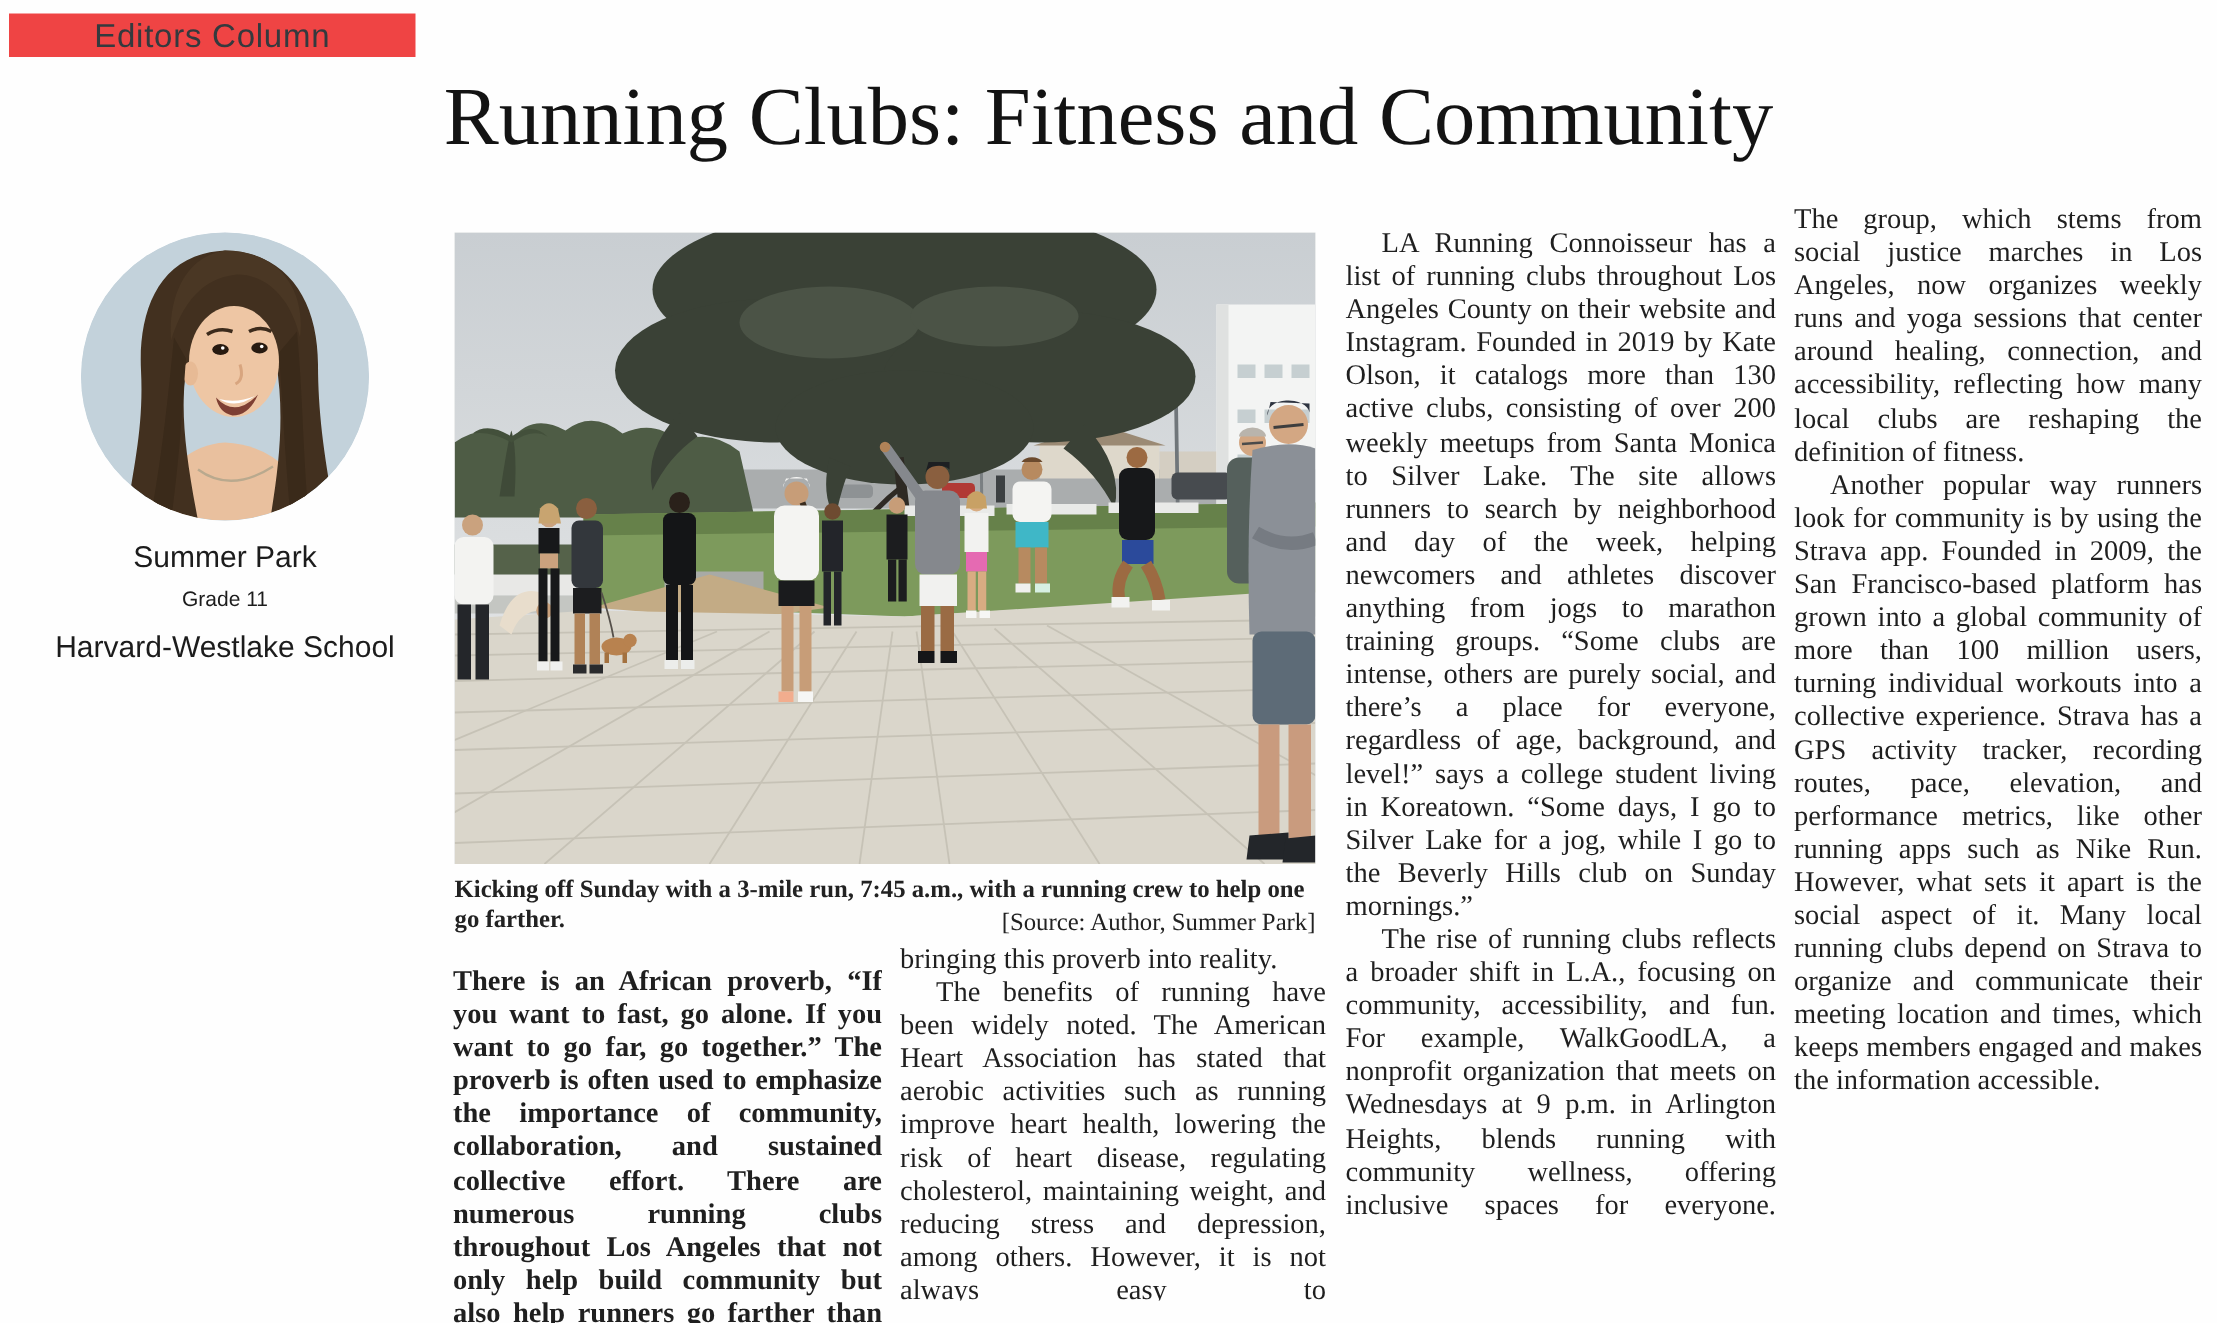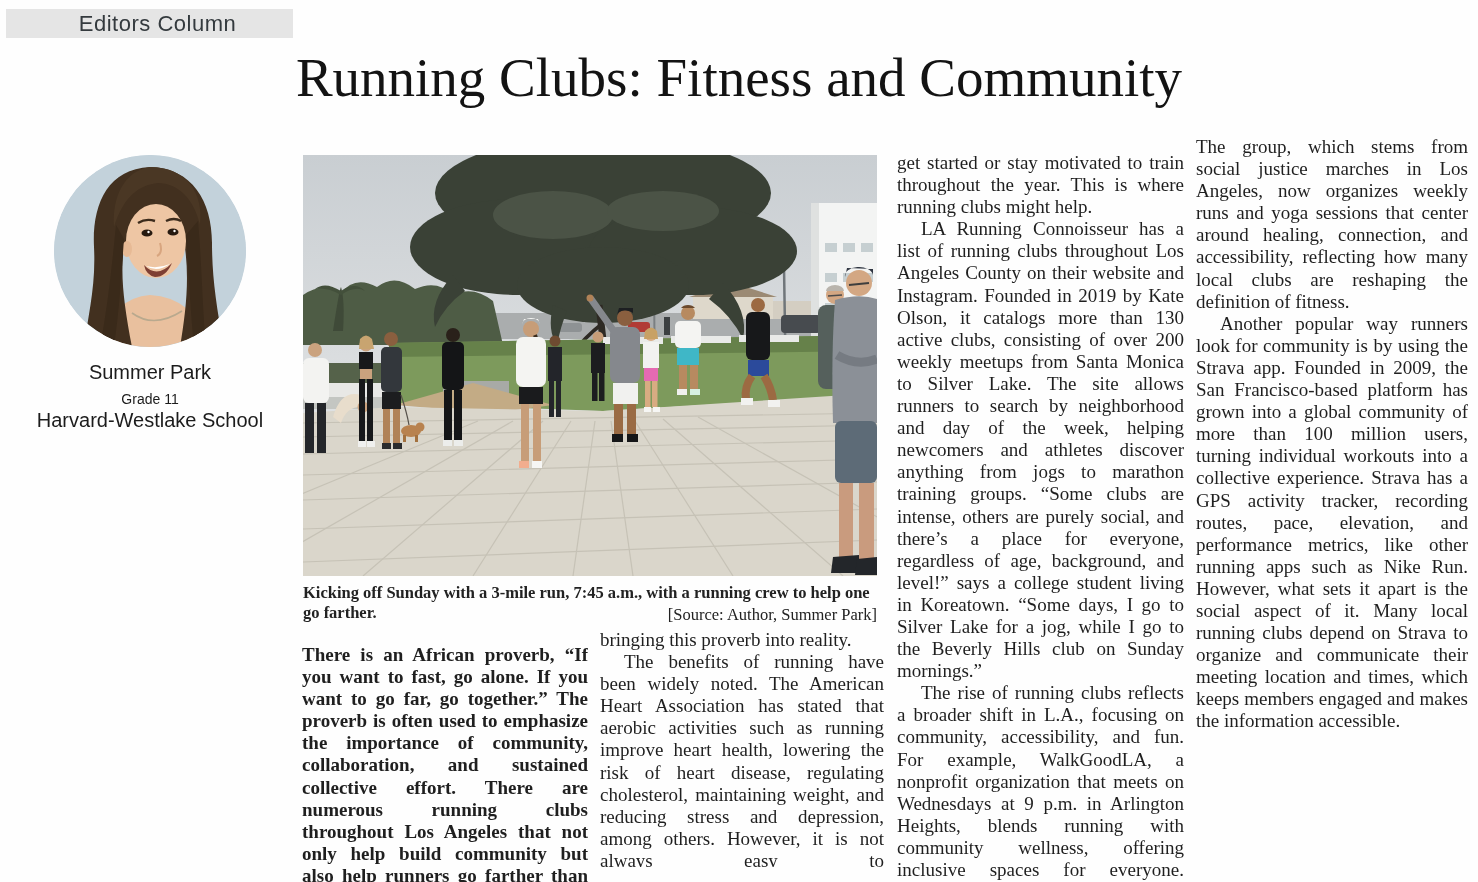--- a/index.html
+++ b/index.html
@@ -1,33 +1,33 @@
 <!DOCTYPE html>
 <html lang="en"><head>
 <meta charset="utf-8">
 <style>
   html,body{margin:0;padding:0;background:#ffffff;}
   .page{position:relative;width:1478px;height:882px;background:#fefefe;overflow:hidden;
         font-family:"Liberation Serif", serif;color:#212121;}
 
   
-  .tag-box{position:absolute;left:6px;top:9px;width:271px;height:29px;background:#e5e5e5;
-           display:flex;align-items:center;justify-content:center;padding-left:16px;}
+  .tag-box{position:absolute;left:6px;top:9px;width:271px;height:29px;background:#ef4444;
+           display:flex;align-items:center;justify-content:center;}
   .tag-box span{font-family:"Liberation Sans", sans-serif;font-size:22px;color:#343a3e;letter-spacing:.5px;}
 
   
   .title{position:absolute;left:0;top:46px;width:1478px;margin:0;text-align:center;
          font-family:"Liberation Serif", serif;font-weight:400;font-size:55px;color:#131313;}
 
   
   .author{position:absolute;left:0;top:155px;width:300px;text-align:center;}
   .portrait{width:192px;height:192px;margin:0 auto;border-radius:50%;overflow:hidden;background:#c3d2db;}
   .author-name{margin-top:14px;font-family:"Liberation Sans", sans-serif;font-size:20px;color:#1c1c1c;}
   .author-grade{margin-top:7px;font-family:"Liberation Sans", sans-serif;font-size:14px;color:#1c1c1c;}
-  .author-school{margin-top:2px;font-family:"Liberation Sans", sans-serif;font-size:20px;color:#1c1c1c;}
+  .author-school{margin-top:14px;font-family:"Liberation Sans", sans-serif;font-size:20px;color:#1c1c1c;}
 
   
   .photo{position:absolute;left:303px;top:155px;width:574px;height:421px;margin:0;overflow:hidden;background:#dfe1e2;}
   .photo svg{display:block;}
 
   
   .caption{position:absolute;left:303px;top:583px;width:574px;height:44px;
            font-weight:bold;font-size:16.5px;line-height:20px;color:#222;}
   .caption-source{position:absolute;right:0;bottom:2px;font-weight:normal;}
 
@@ -320,21 +320,20 @@
   <div class="col col1">
     <p class="cont">There is an African proverb, “If you want to fast, go alone. If you want to go far, go together.” The proverb is often used to emphasize the importance of community, collaboration, and sustained collective effort. There are numerous running clubs throughout Los Angeles that not only help build community but also help runners go farther than they would alone,</p>
   </div>
 
   <div class="col col2">
     <p>bringing this proverb into reality.</p>
     <p class="indent cont">The benefits of running have been widely noted. The American Heart Association has stated that aerobic activities such as running improve heart health, lowering the risk of heart disease, regulating cholesterol, maintaining weight, and reducing stress and depression, among others. However, it is not always easy to</p>
   </div>
 
   <div class="col col3">
-    <p>get started or stay motivated to train throughout the year. This is where running clubs might help.</p>
     <p class="indent">LA Running Connoisseur has a list of running clubs throughout Los Angeles County on their website and Instagram. Founded in 2019 by Kate Olson, it catalogs more than 130 active clubs, consisting of over 200 weekly meetups from Santa Monica to Silver Lake. The site allows runners to search by neighborhood and day of the week, helping newcomers and athletes discover anything from jogs to marathon training groups. “Some clubs are intense, others are purely social, and there’s a place for everyone, regardless of age, background, and level!” says a college student living in Koreatown. “Some days, I go to Silver Lake for a jog, while I go to the Beverly Hills club on Sunday mornings.”</p>
     <p class="indent cont">The rise of running clubs reflects a broader shift in L.A., focusing on community, accessibility, and fun. For example, WalkGoodLA, a nonprofit organization that meets on Wednesdays at 9 p.m. in Arlington Heights, blends running with community wellness, offering inclusive spaces for everyone.</p>
   </div>
 
   <div class="col col4">
     <p>The group, which stems from social justice marches in Los Angeles, now organizes weekly runs and yoga sessions that center around healing, connection, and accessibility, reflecting how many local clubs are reshaping the definition of fitness.</p>
     <p class="indent">Another popular way runners look for community is by using the Strava app. Founded in 2009, the San Francisco-based platform has grown into a global community of more than 100 million users, turning individual workouts into a collective experience. Strava has a GPS activity tracker, recording routes, pace, elevation, and performance metrics, like other running apps such as Nike Run. However, what sets it apart is the social aspect of it. Many local running clubs depend on Strava to organize and communicate their meeting location and times, which keeps members engaged and makes the information accessible.</p>
   </div>
 
 </div>

